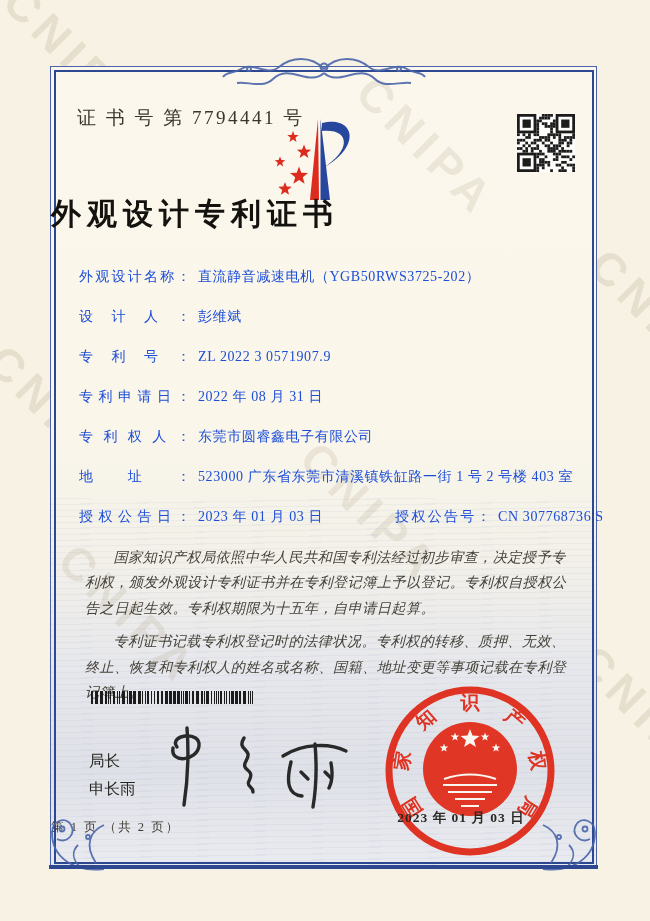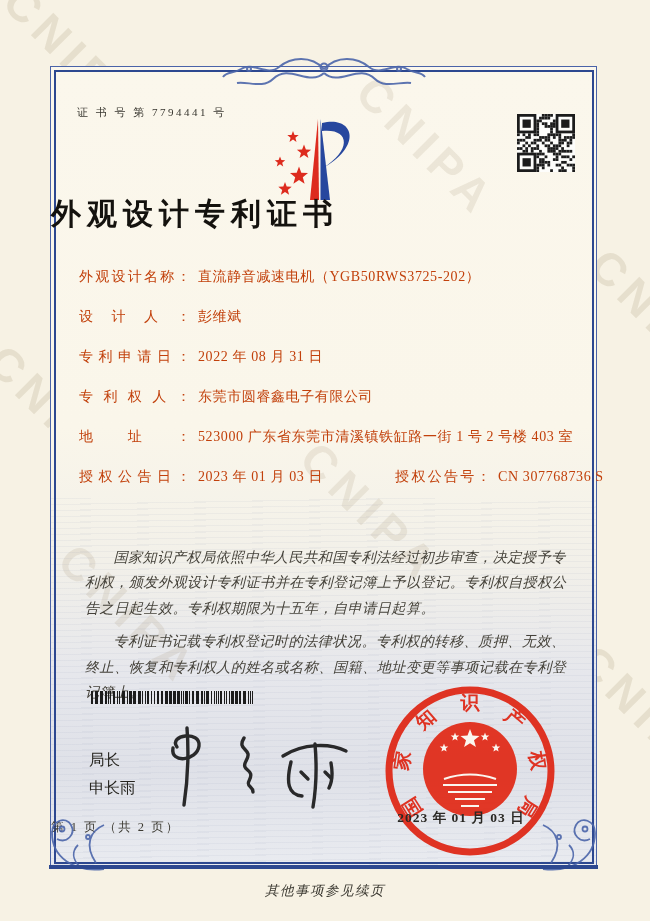--- a/index.html
+++ b/index.html
@@ -13,42 +13,42 @@
 
   .cert-border{position:absolute;left:50px;top:66px;width:545px;height:799px;
       border:1.5px solid #4a63a8;z-index:1;}
   .cert-bg{position:absolute;inset:0;z-index:0;
       background:linear-gradient(180deg,#fbf7ec 0%,#faf6ea 45%,#f2f0e9 62%,#e6e7ec 76%,#dfe1e8 88%,#e9ebf0 100%);}
   .guilloche{position:absolute;left:0;right:0;bottom:0;height:46%;z-index:0;opacity:.7;
       background:repeating-linear-gradient(179deg,rgba(118,130,165,0.10) 0 1.2px,transparent 1.2px 6px);}
   .cert-inner{position:absolute;inset:2.5px;border:2px solid #2d4890;pointer-events:none;z-index:1;}
   .bottom-rule{position:absolute;left:-2px;right:-2px;bottom:-3px;height:4.5px;background:#2d4890;z-index:3;}
 
-  .cert-no{position:absolute;left:26px;top:38px;font-size:11px;letter-spacing:2.5px;color:#38362f;z-index:2;}
+  .cert-no{position:absolute;left:26px;top:38px;font-size:19px;letter-spacing:2.5px;color:#38362f;z-index:2;}
 
   .logo{position:absolute;left:198px;top:44px;z-index:2;}
   .qr{position:absolute;left:466px;top:47px;z-index:2;background:#fdfdfb;}
 
   .title{position:absolute;left:0;right:0;top:127px;text-align:left;font-size:30px;font-weight:bold;
       letter-spacing:6px;color:#14120e;z-index:2;}
 
-  .fields{position:absolute;left:28px;top:200px;width:505px;z-index:2;font-size:14px;color:#c2410c;}
+  .fields{position:absolute;left:28px;top:200px;width:505px;z-index:2;font-size:14px;color:#1d4ed8;}
   .frow{height:40px;line-height:20px;white-space:nowrap;}
   .flabel{display:inline-block;width:112px;text-align:justify;text-align-last:justify;letter-spacing:.5px;vertical-align:top;}
   .fvalue{margin-left:7px;letter-spacing:.6px;}
   .fpair2{margin-left:72px;}
 
   .paras{position:absolute;left:26px;width:498px;top:470px;z-index:2;font-size:14.2px;line-height:25.4px;
       font-style:italic;color:#45423a;letter-spacing:.4px;}
   .paras p{margin:8px;text-indent:2em;}
 
   .barcode{position:absolute;left:40px;top:624px;z-index:2;}
 
   .signer{position:absolute;left:38px;top:680px;z-index:2;line-height:28px;font-size:15.5px;color:#26251f;
-      font-family:Liberation Mono, monospace;}
+      font-family:Liberation Serif, serif;}
   .signature{position:absolute;left:98px;top:650px;z-index:2;}
 
   .seal{position:absolute;left:330px;top:615px;z-index:3;opacity:.96;}
 
   .page-ind{position:absolute;left:0;right:0;top:752px;text-align:left;font-size:12.5px;
       letter-spacing:2px;color:#3c3a32;z-index:2;}
 
   .ornament-top{position:absolute;left:50%;top:-14px;transform:translateX(-50%);z-index:2;}
   .flourish{position:absolute;bottom:-7px;z-index:2;}
   .flourish.left{left:-7px;}
@@ -265,20 +265,23 @@
     <div class="title">外观设计专利证书</div>
 
     <div class="fields">
       <div class="frow">
         <span class="flabel">外观设计名称：</span><span class="fvalue">直流静音减速电机（YGB50RWS3725-202）</span>
       </div>
       <div class="frow">
         <span class="flabel">设计人：</span><span class="fvalue">彭维斌</span>
       </div>
       <div class="frow">
+        <span class="flabel">专利号：</span><span class="fvalue">ZL 2022 3 0571907.9</span>
+      </div>
+      <div class="frow">
         <span class="flabel">专利申请日：</span><span class="fvalue">2022 年 08 月 31 日</span>
       </div>
       <div class="frow">
         <span class="flabel">专利权人：</span><span class="fvalue">东莞市圆睿鑫电子有限公司</span>
       </div>
       <div class="frow">
         <span class="flabel">地址：</span><span class="fvalue">523000 广东省东莞市清溪镇铁缸路一街 1 号 2 号楼 403 室</span>
       </div>
       <div class="frow">
         <span class="flabel">授权公告日：</span><span class="fvalue">2023 年 01 月 03 日</span><span class="fpair2 flabel" style="width:96px;">授权公告号：</span><span class="fvalue">CN 307768736 S</span>
@@ -405,14 +408,13 @@
       <g stroke="#4c66aa" stroke-width="1.8" fill="none" opacity="0.9">
         <path d="M60,56 C30,60 8,44 8,20 C8,7 22,3 27,12 C32,21 23,31 13,26"></path>
         <path d="M52,50 C40,32 46,18 60,12"></path>
         <path d="M36,54 C28,46 28,38 34,32"></path>
         <circle cx="18" cy="16" r="2.5"></circle>
         <circle cx="44" cy="24" r="2"></circle>
       </g>
     </svg>
   </div>
 
-  <div class="foot-note">其他事项参见续页</div>
 </div>
 
 </body></html>

